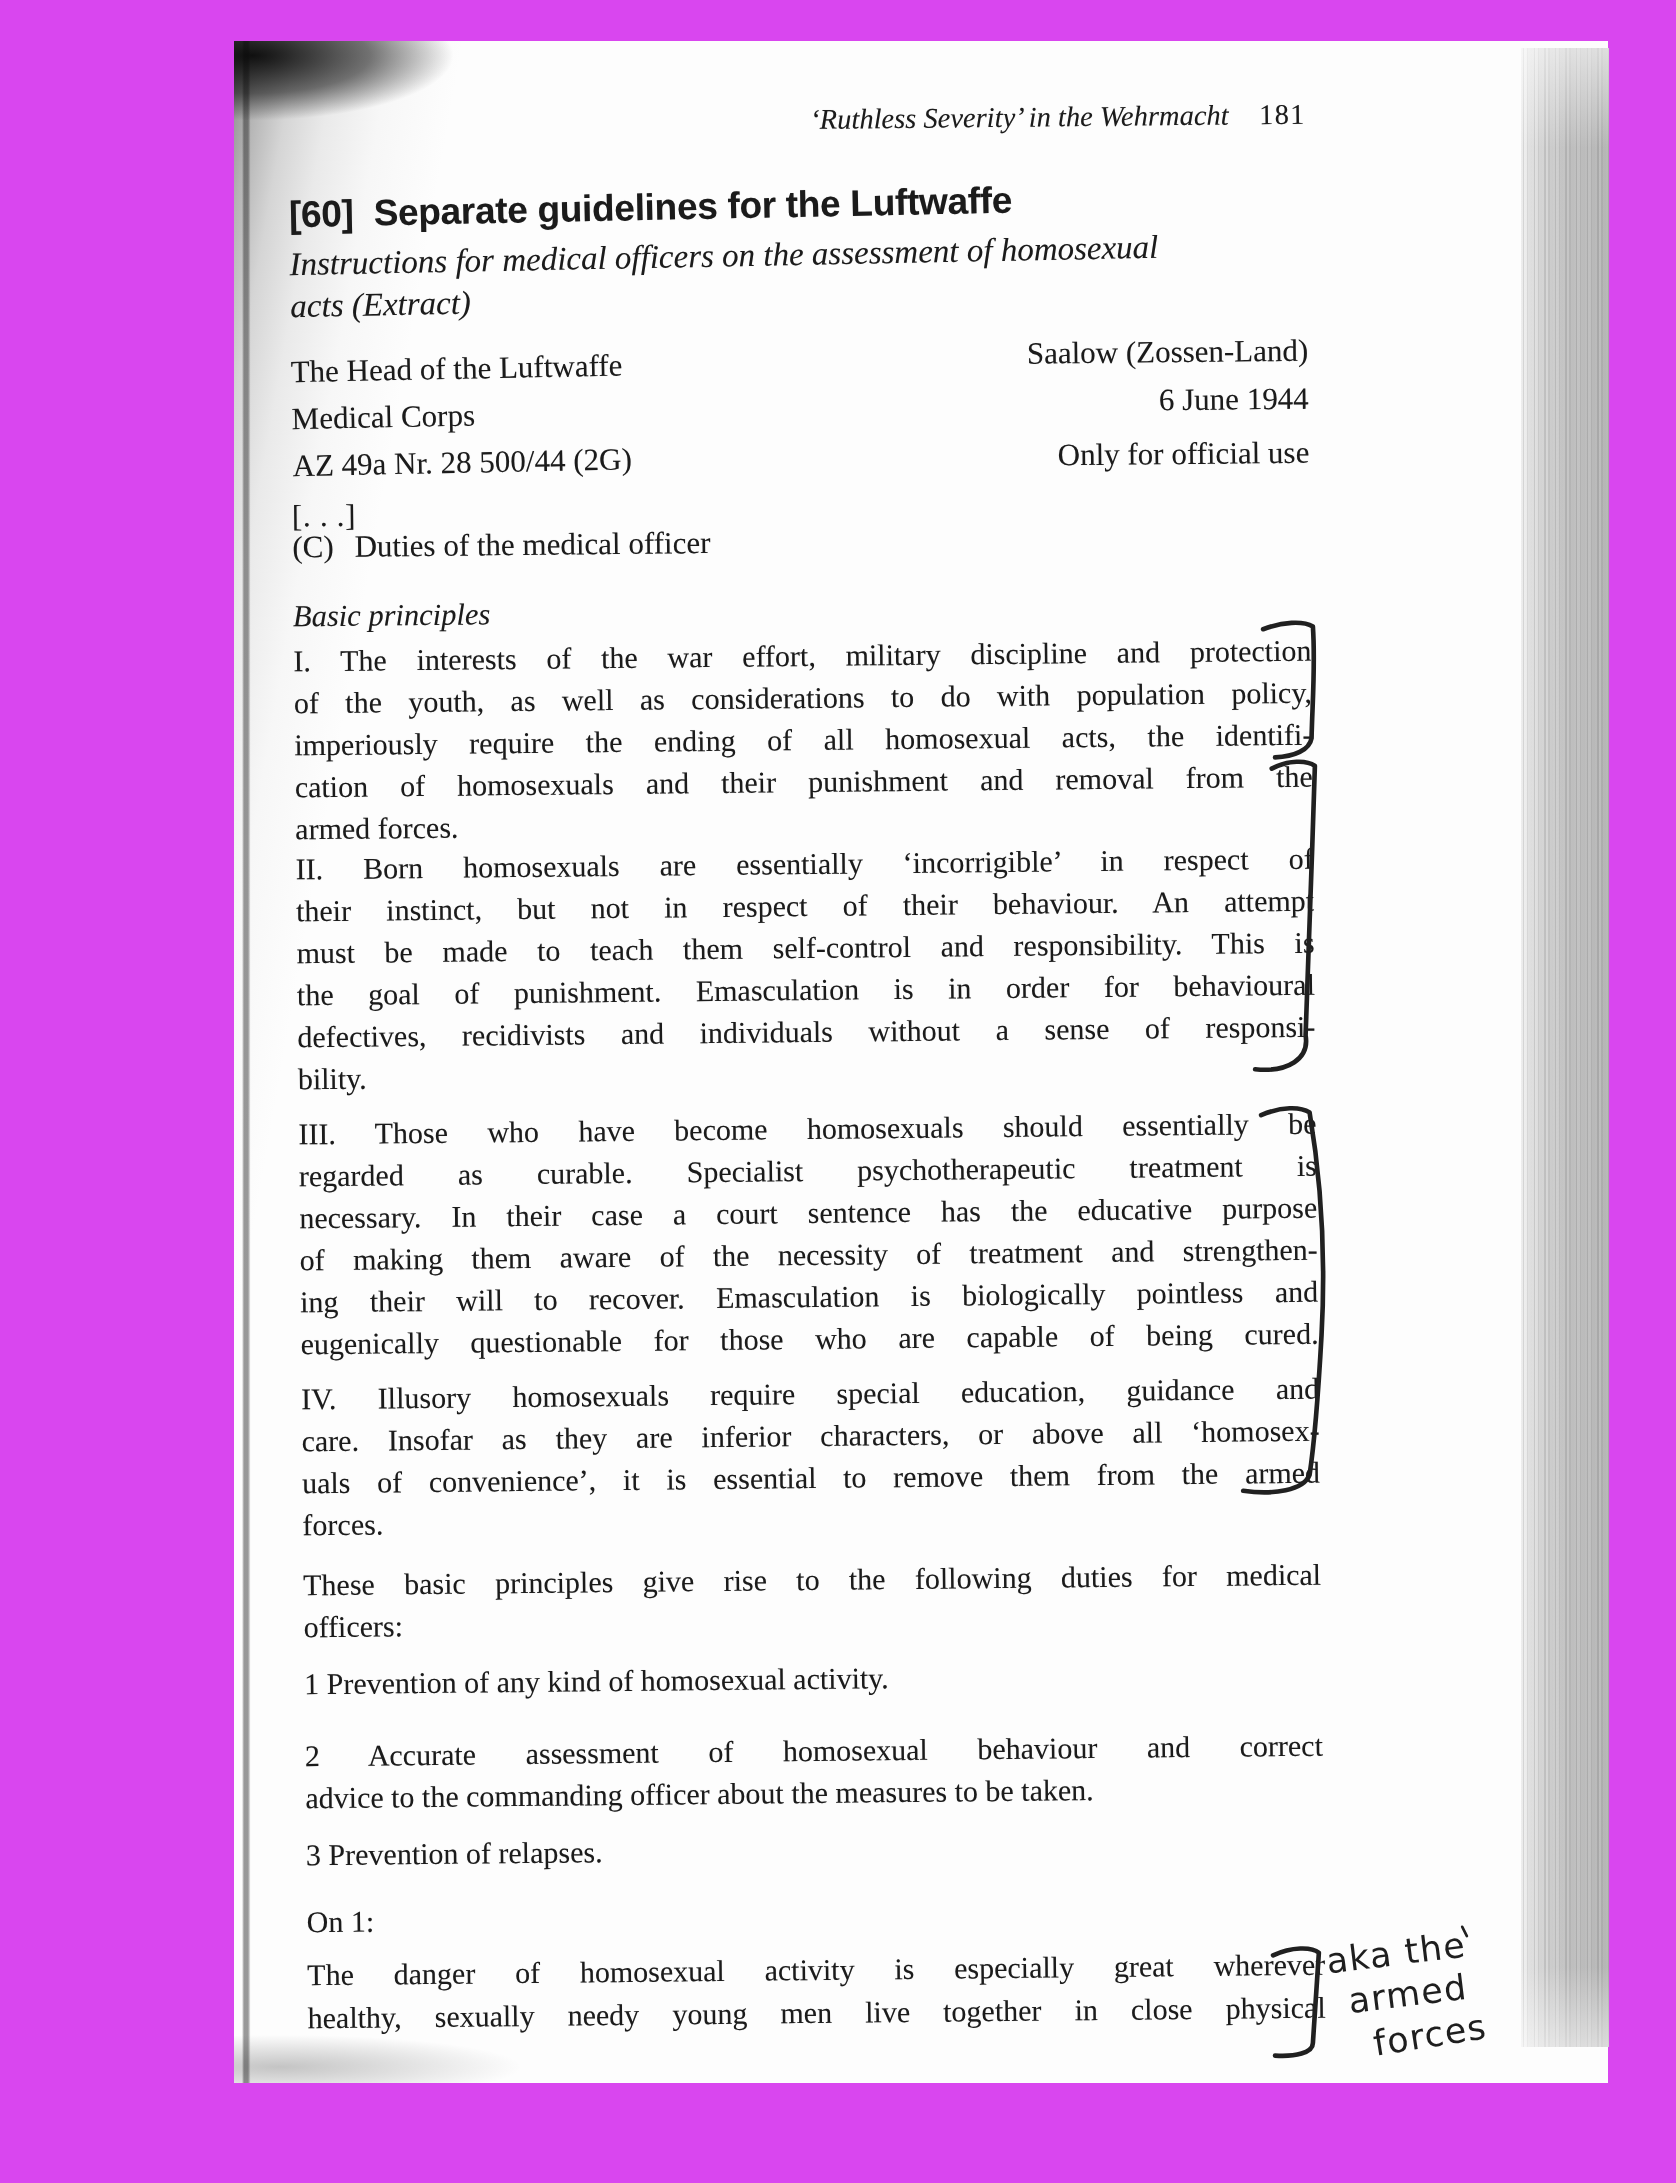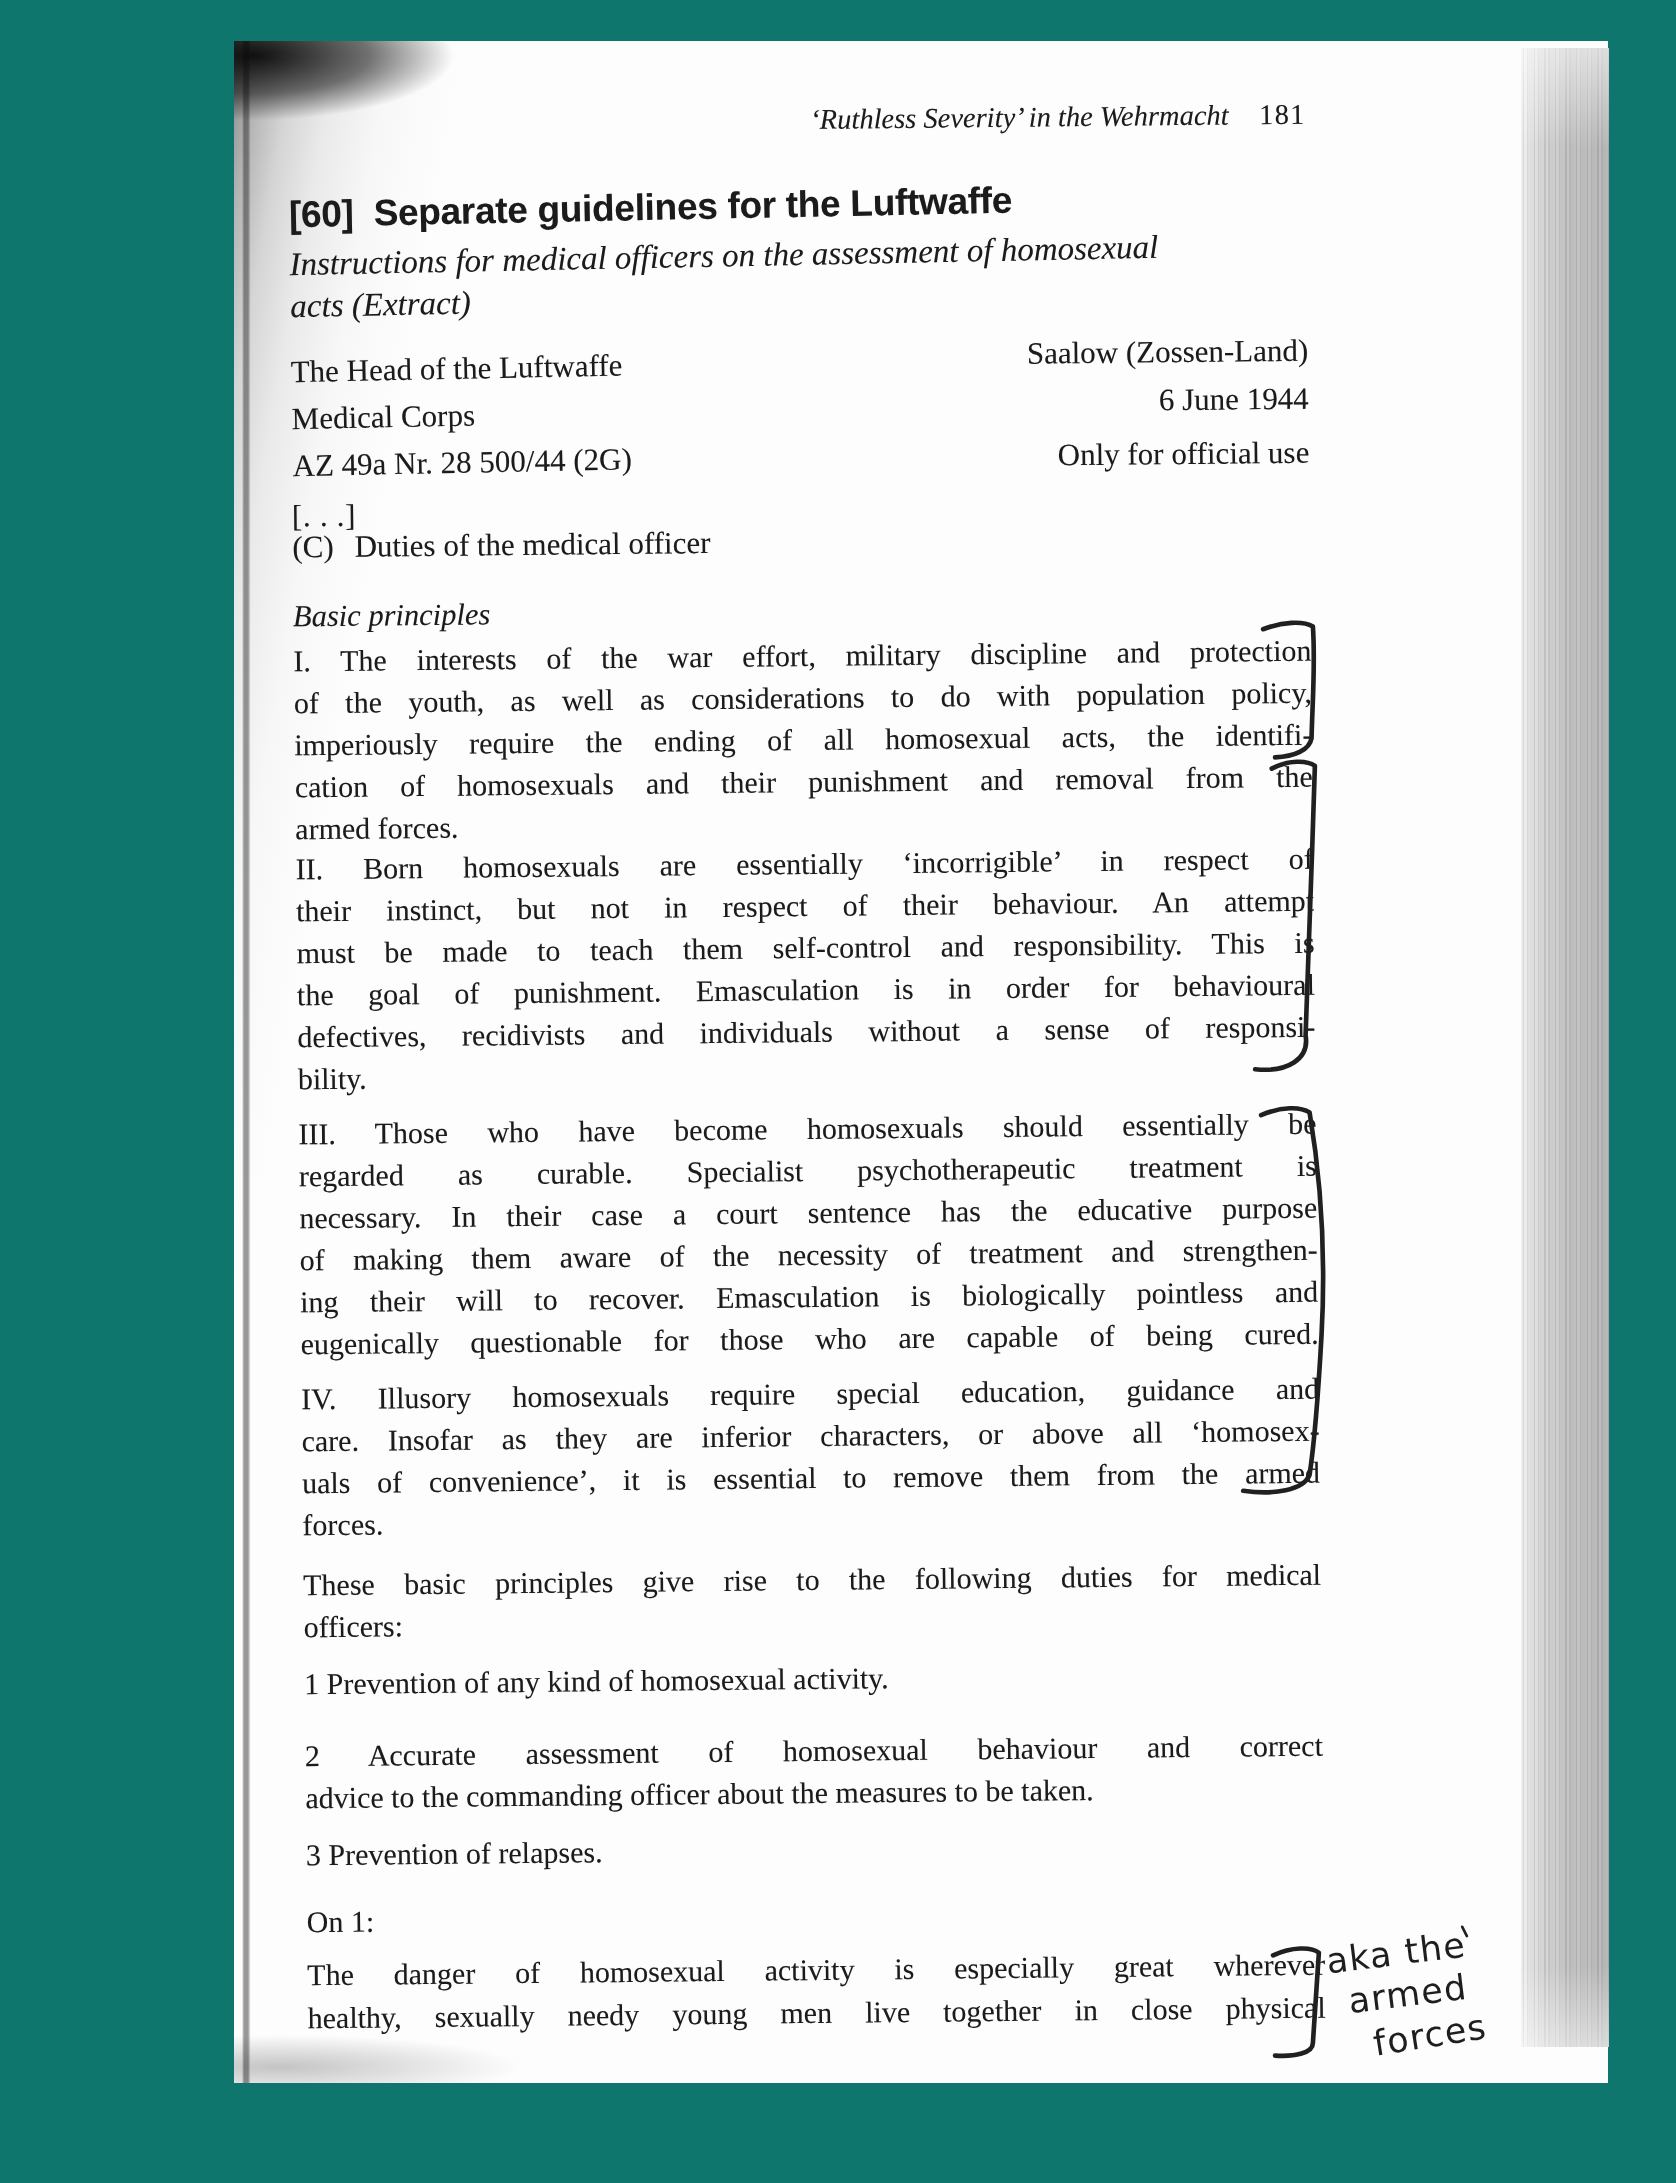--- a/index.html
+++ b/index.html
@@ -1,16 +1,16 @@
 <!DOCTYPE html>
 <html style="font-size:10.6px"><head>
 <meta charset="utf-8">
 <style>
   html,body{margin:0;padding:0;background:#ffffff;}
-  .canvas{position:relative;width:1676px;height:2183px;background:#0f766e;overflow:hidden;
+  .canvas{position:relative;width:1676px;height:2183px;background:#d946ef;overflow:hidden;
           font-family:"Liberation Serif",serif;color:#1b1b1b;}
 
   
   .page{position:absolute;left:234px;top:41px;width:1374px;height:2042px;background-color:#fdfdfd;
     background-image:
       radial-gradient(ellipse 279px 90px at 18.6px 14.6px, rgba(8,8,8,0.95) 0%, rgba(8,8,8,0.55) 42%, rgba(8,8,8,0) 72%),
       linear-gradient(to right, rgba(255,255,255,0) 8px, rgba(30,30,30,0.45) 10px, rgba(30,30,30,0.45) 14px, rgba(255,255,255,0) 16.6px),
       radial-gradient(ellipse 345px 46px at 46px 2026px, rgba(110,110,110,0.4), rgba(110,110,110,0) 70%),
       linear-gradient(100deg, rgba(25,25,25,0.52) 0px, rgba(70,70,70,0.40) 30px, rgba(120,120,120,0.30) 63px, rgba(165,165,165,0.22) 103px, rgba(205,205,205,0.13) 156px, rgba(255,255,255,0) 226px);
   }

